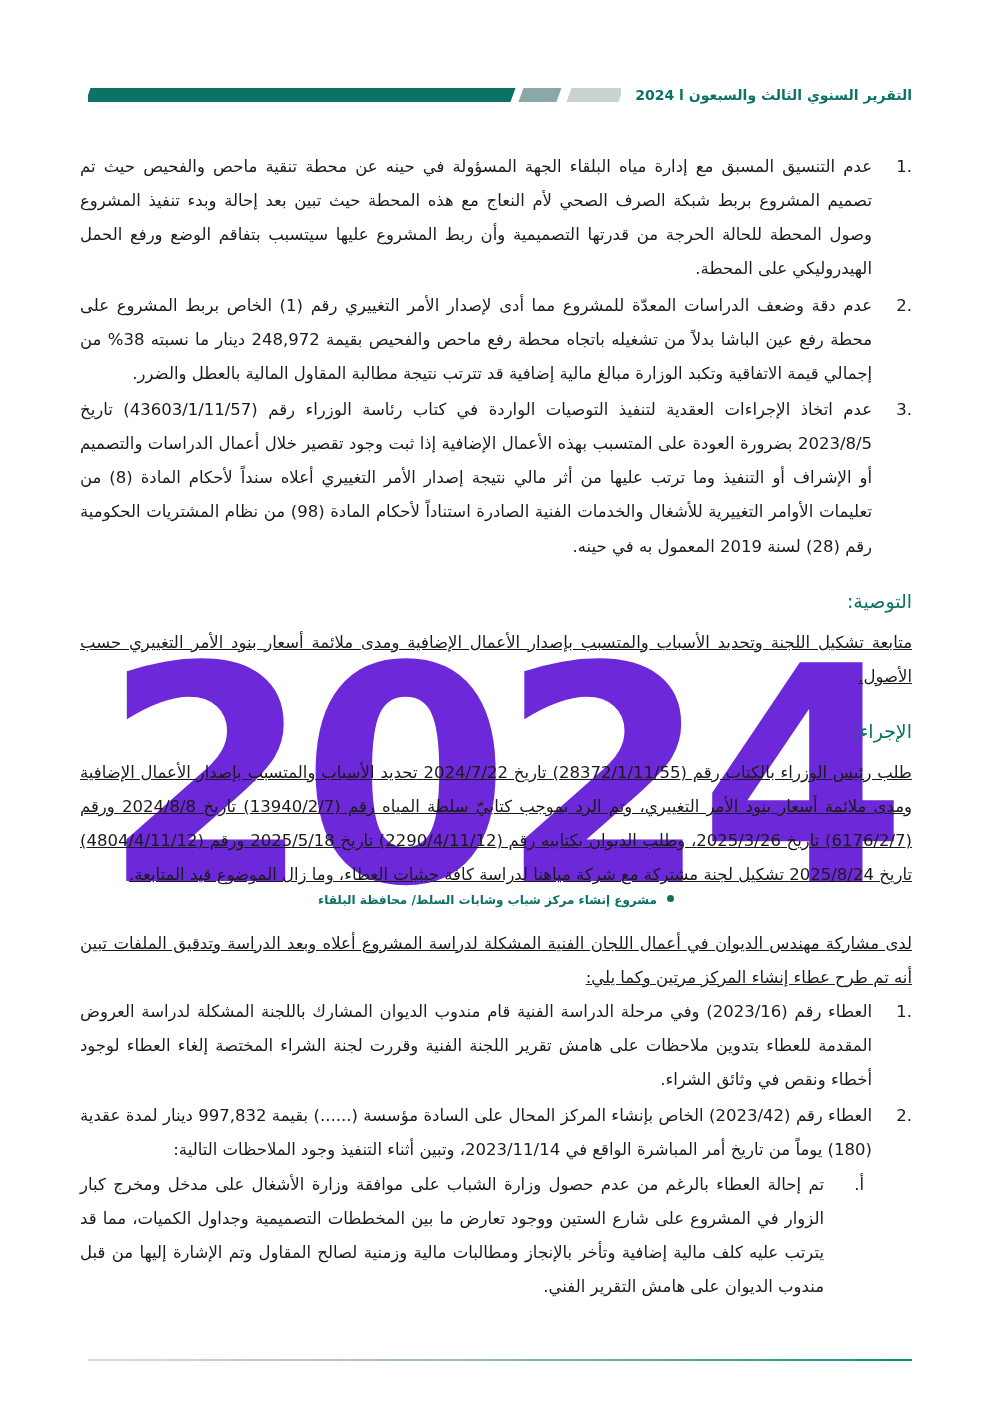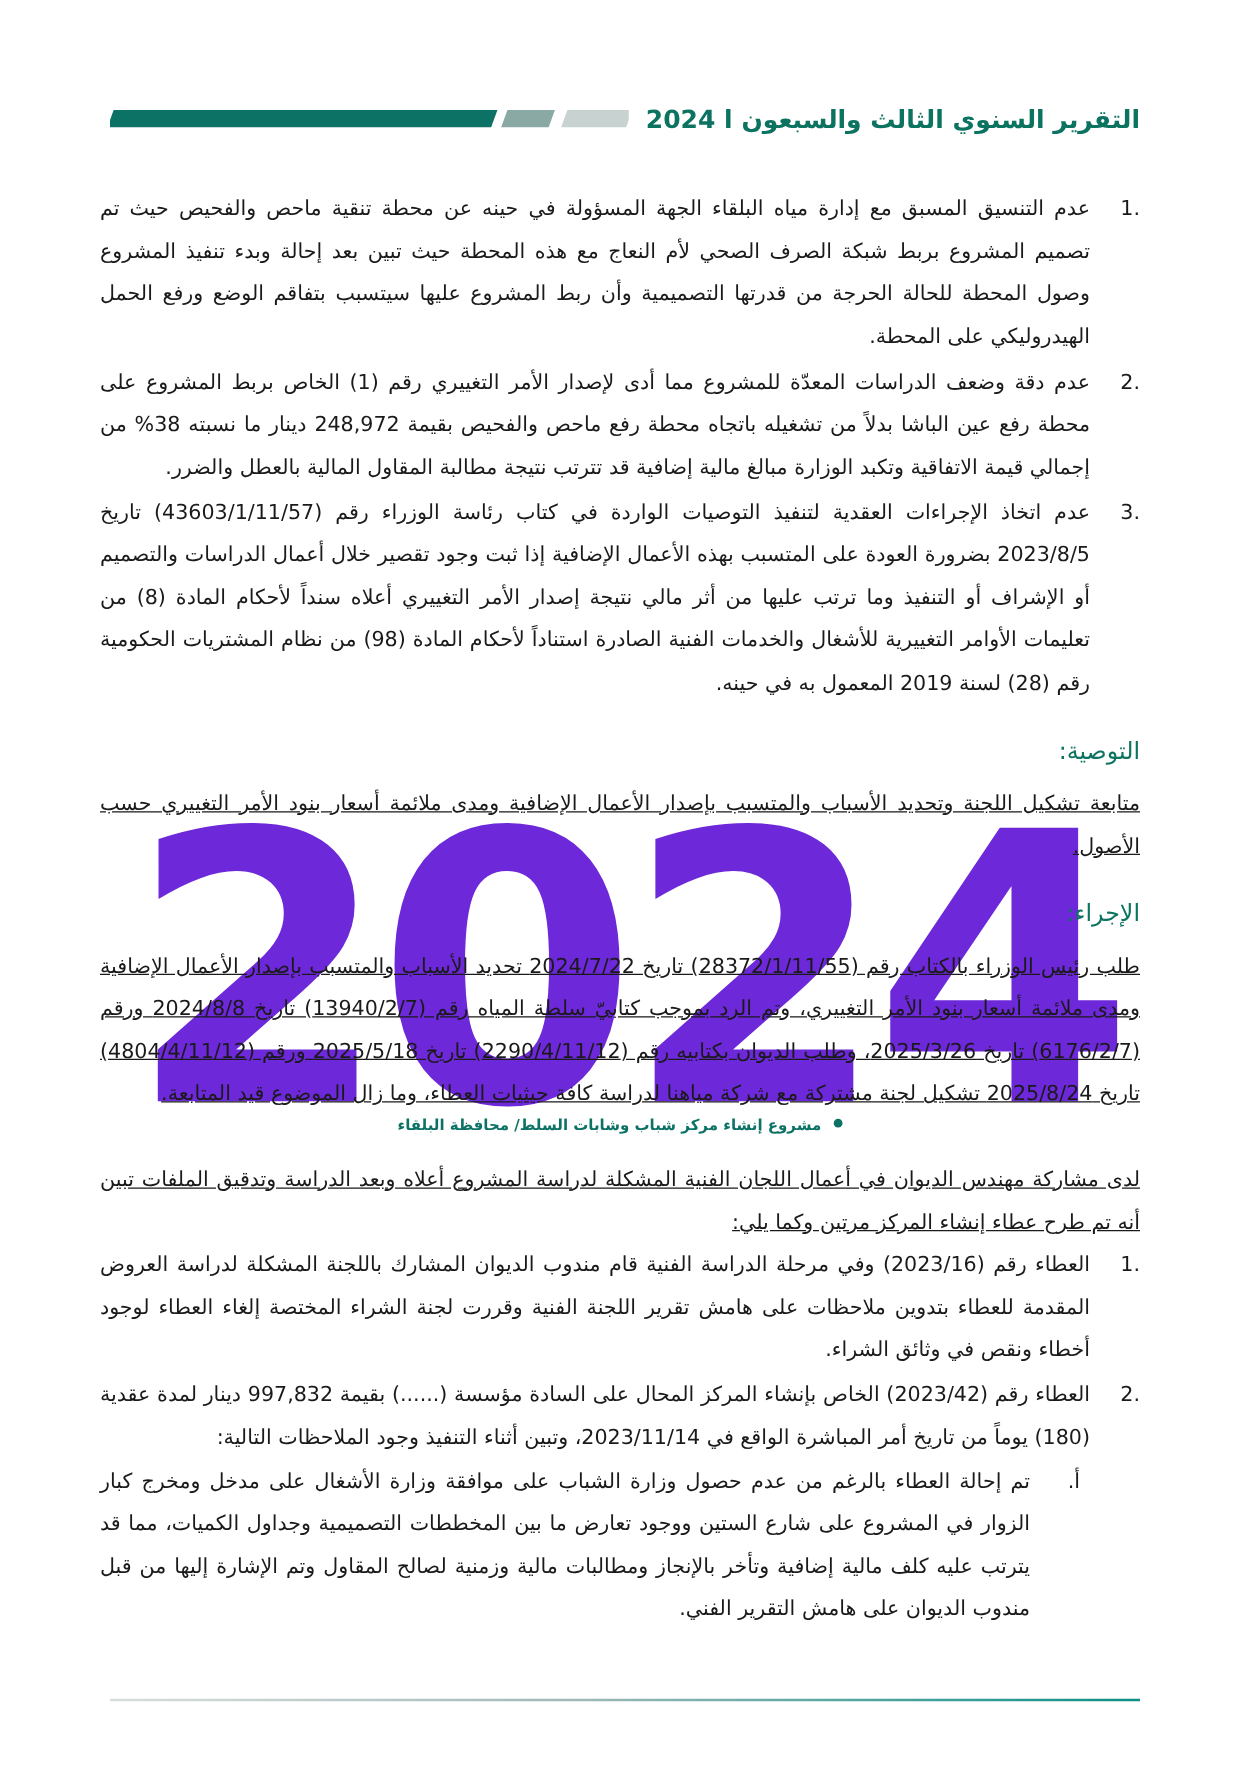--- a/index.html
+++ b/index.html
@@ -47,21 +47,21 @@
     position: absolute;
     top: 78px;
     right: 88px;
     left: 88px;
     height: 34px;
     display: flex;
     flex-direction: row;
     align-items: center;
   }
   .header-title {
-    font-size: 20px;
+    font-size: 14px;
     font-weight: 700;
     color: #0d7361;
     white-space: nowrap;
     letter-spacing: 0px;
     direction: rtl;
     flex: 0 0 auto;
   }
   .header-bars {
     flex: 1 1 auto;
     height: 14px;

